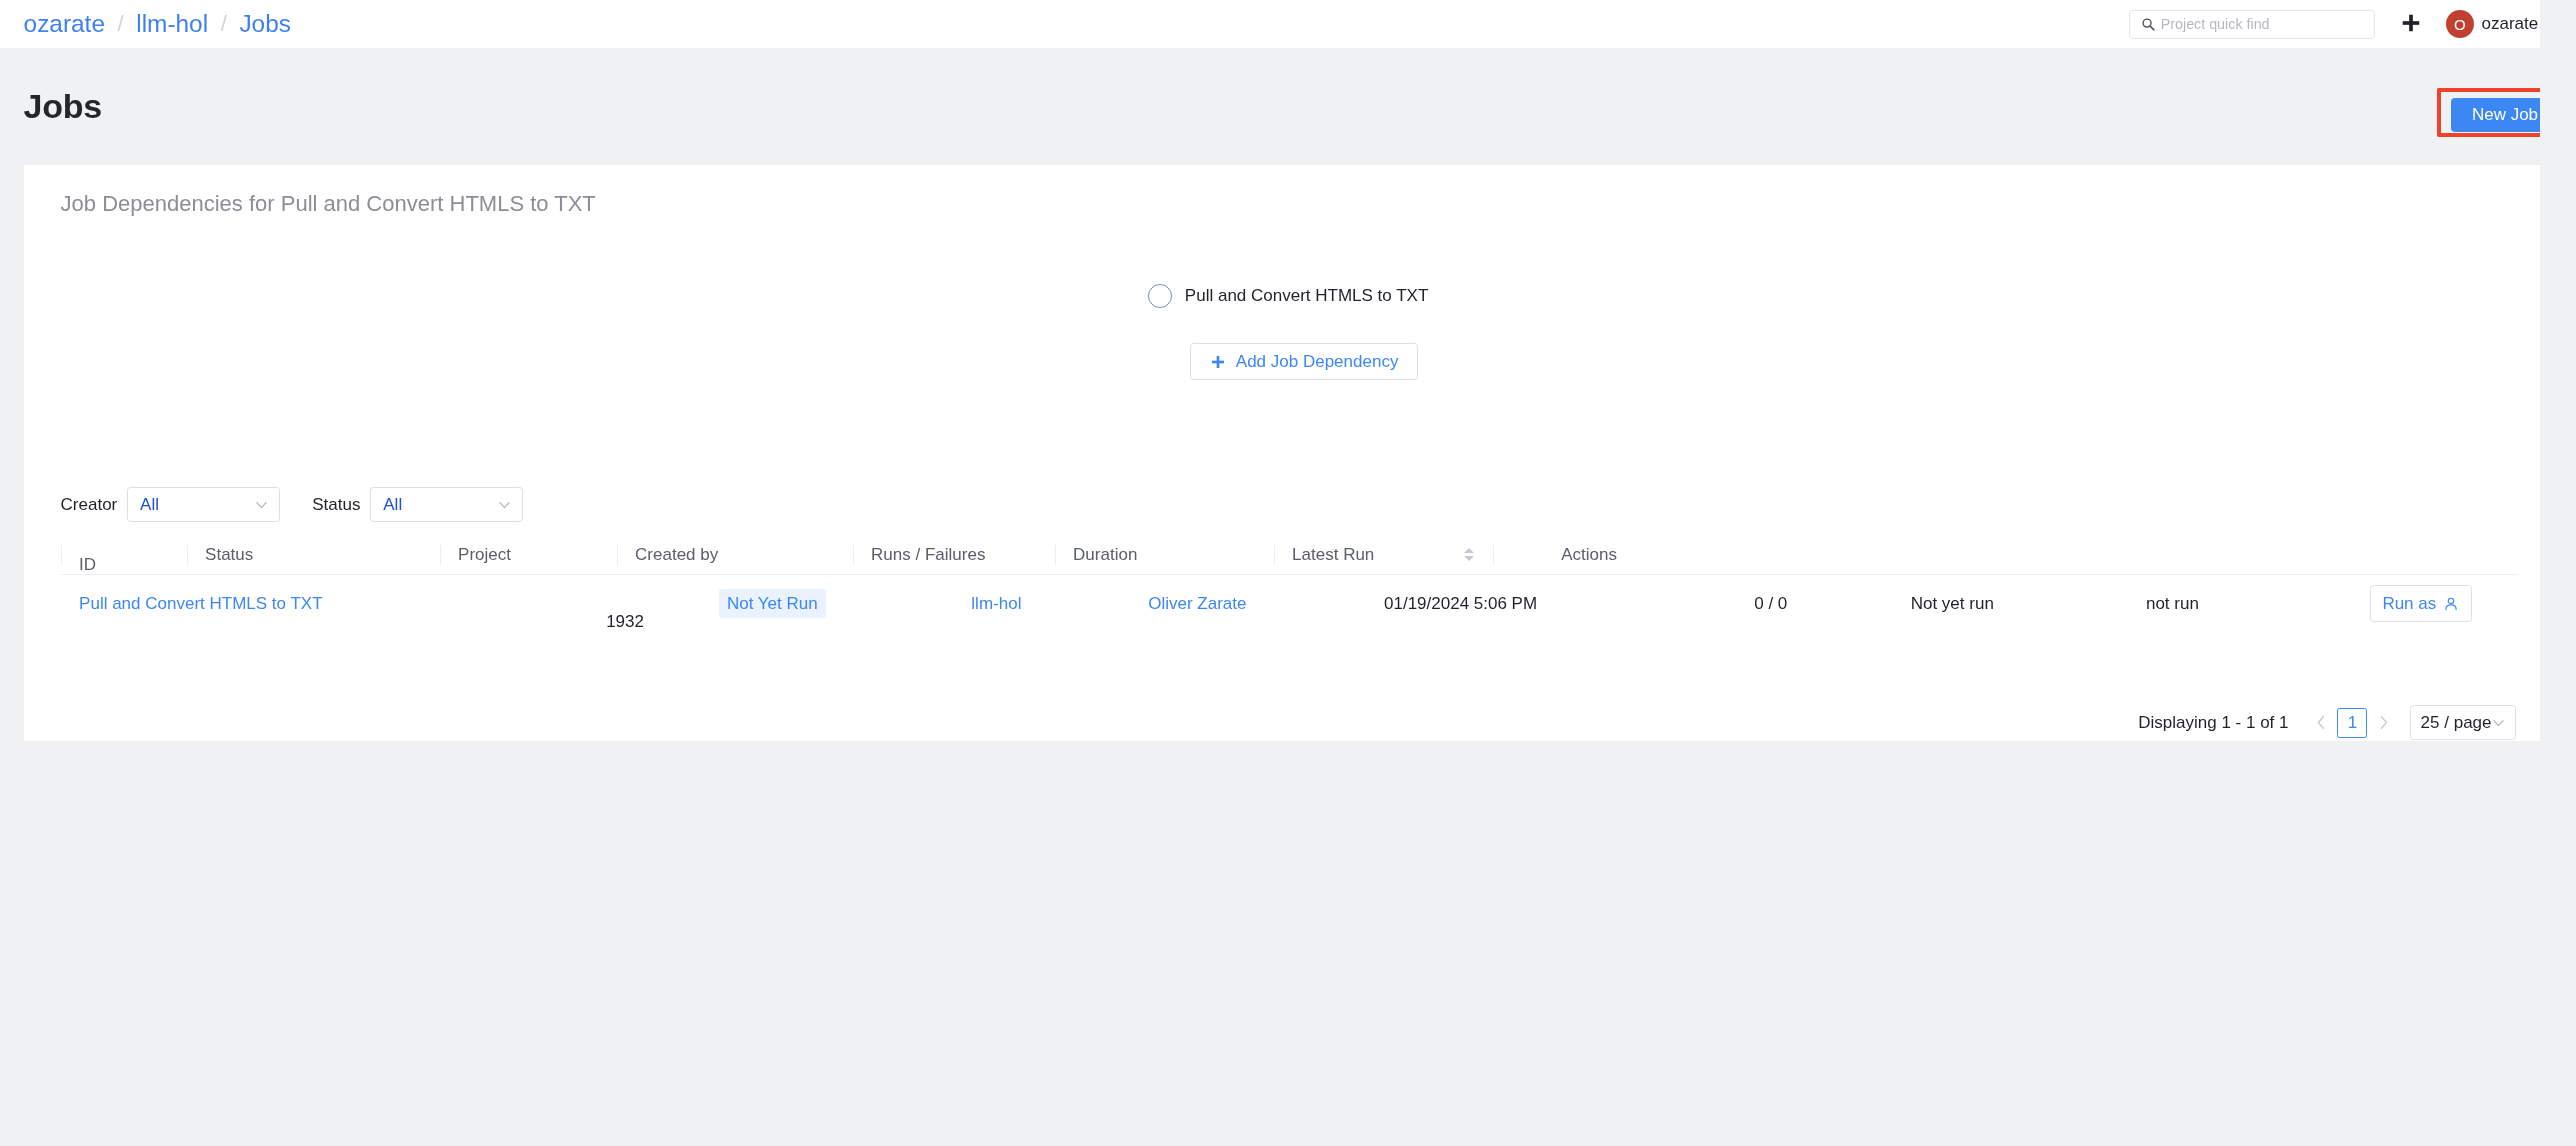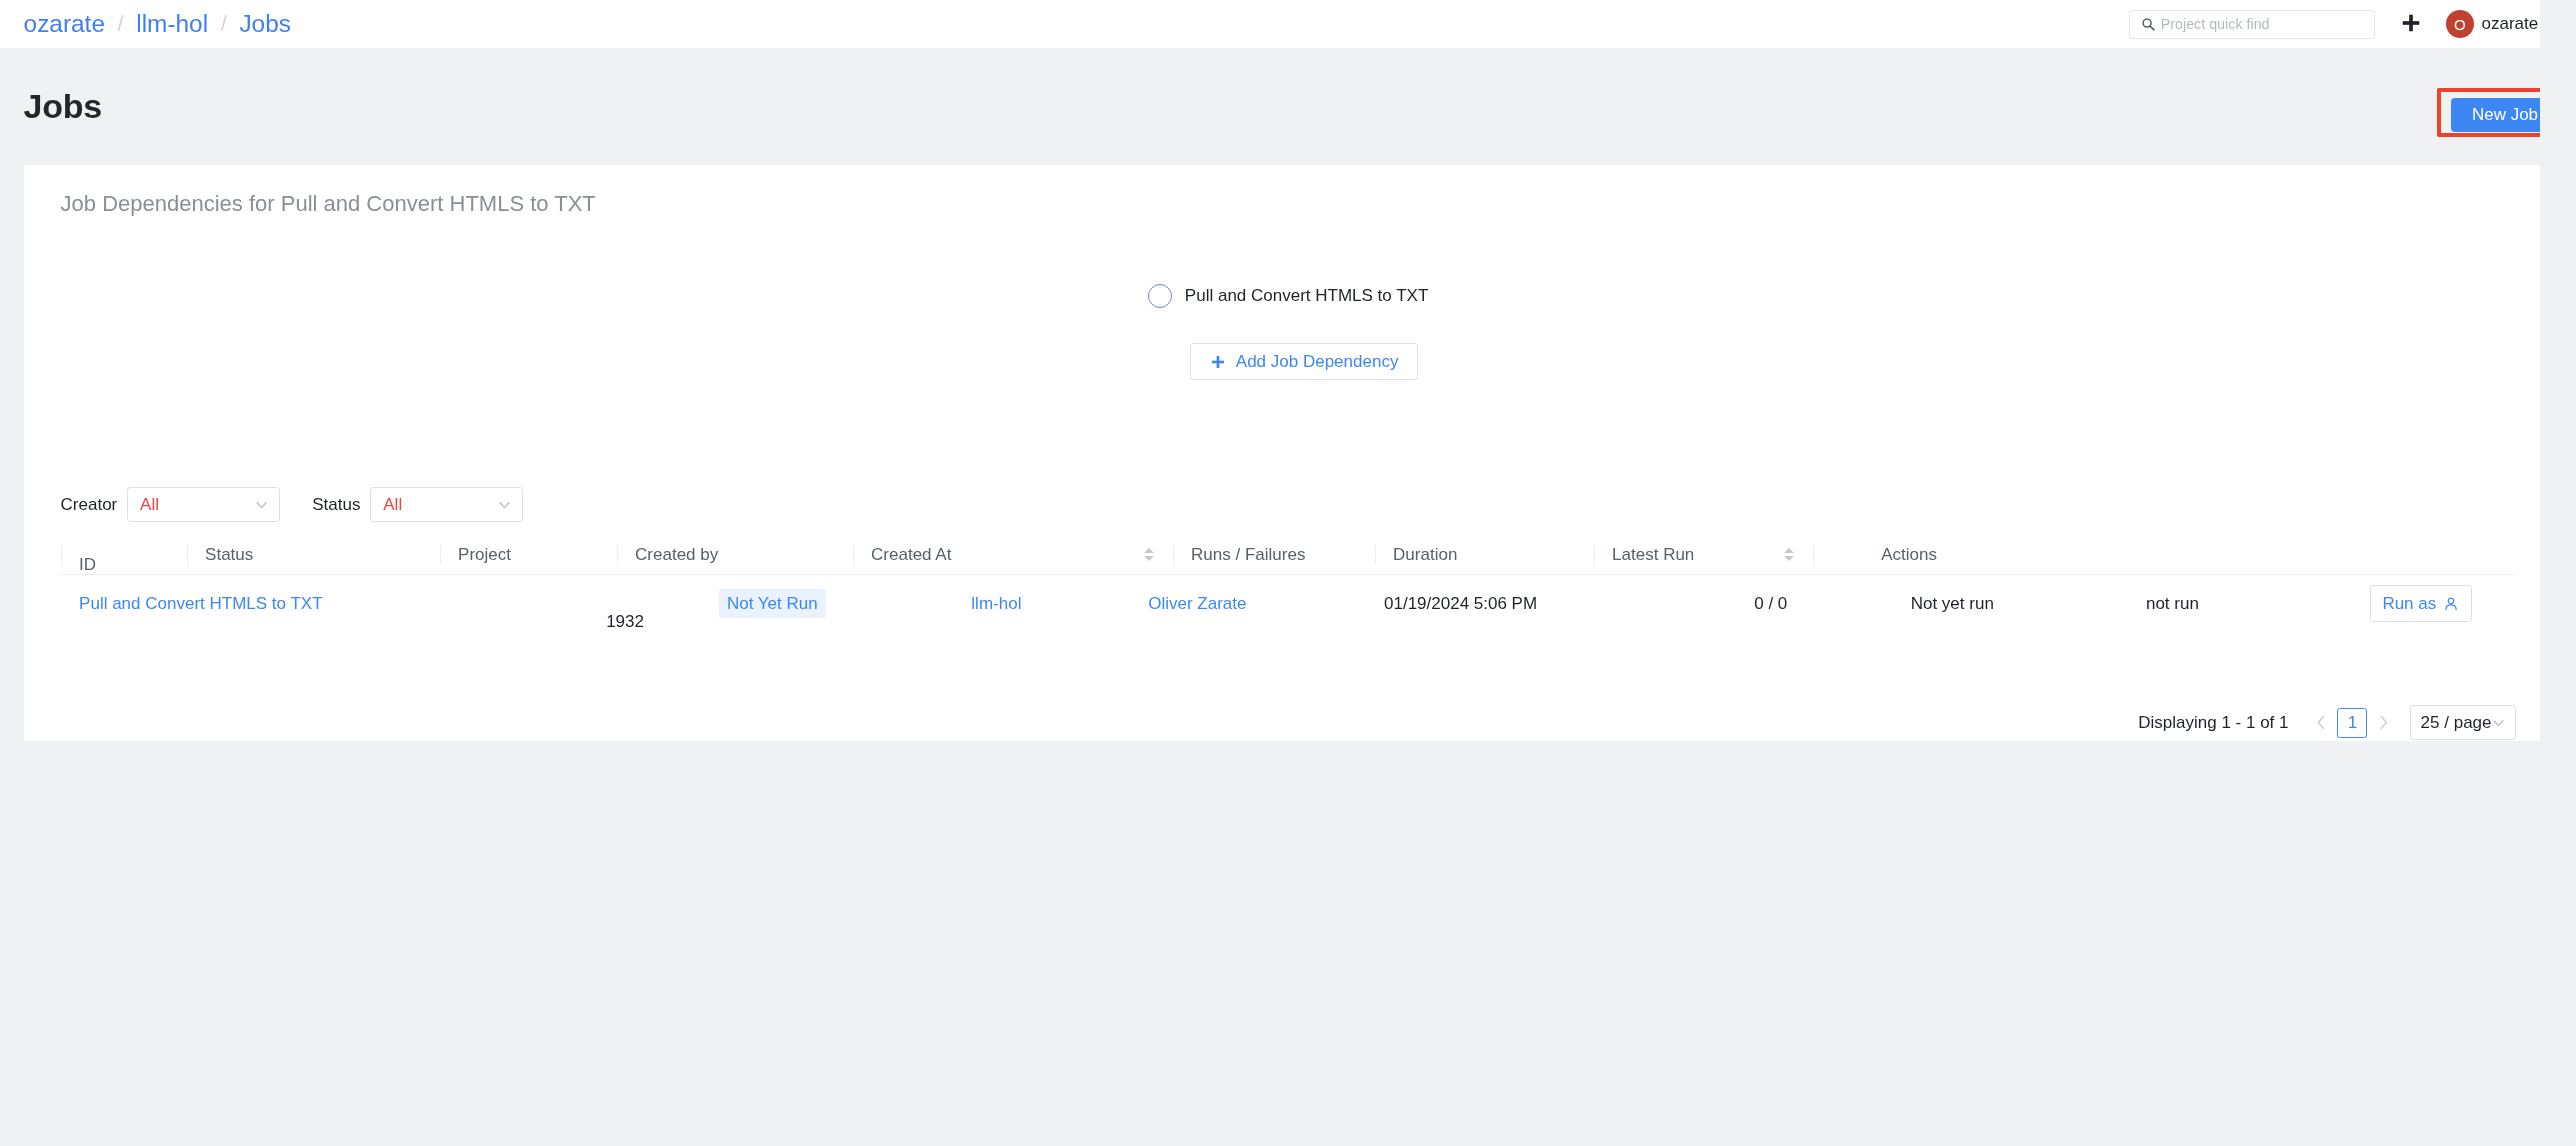--- a/index.html
+++ b/index.html
@@ -125,21 +125,21 @@
     position: absolute; left: 37px; top: 322px;
     display: flex; align-items: center; gap: 0;
   }
   .filter-label { font-size: 17px; color: #1f2329; margin-right: 10px; white-space: nowrap; }
   .select {
     position: relative; height: 35px; border: 0.8px solid #dcdfe3; border-radius: 3.4px;
     background: #fff; display: flex; align-items: center; cursor: pointer;
   }
   .select.creator { width: 153px; }
   .select.status { width: 153px; margin-left: 32px; }
-  .select .val { font-size: 17px; color: #ef4444; margin-left: 11.8px; }
+  .select .val { font-size: 17px; color: #1d4ed8; margin-left: 11.8px; }
   .select .chev { position: absolute; right: 10px; top: 50%; transform: translateY(-50%); }
   .select .chev svg { width: 15px; height: 15px; display: block; }
 
   
   .table { position: absolute; left: 37px; top: 370px; width: 2456px; }
   .thead {
     display: flex; align-items: center; height: 40px;
     border-bottom: 0.8px solid #eceef1;
   }
   .th {
@@ -321,27 +321,20 @@
         </div>
         <div class="th c-stat sep">
           <span>Status</span>
         </div>
         <div class="th c-proj sep">
           <span>Project</span>
         </div>
         <div class="th c-by sep">
           <span>Created by</span>
         </div>
-        <div class="th c-at sep">
-          <span>Created At</span>
-          <span class="sorter">
-              <i class="up"></i>
-              <i class="dn"></i>
-            </span>
-        </div>
         <div class="th c-runs sep">
           <span>Runs / Failures</span>
         </div>
         <div class="th c-dur sep">
           <span>Duration</span>
         </div>
         <div class="th c-last sep">
           <span>Latest Run</span>
           <span class="sorter">
               <i class="up"></i>

